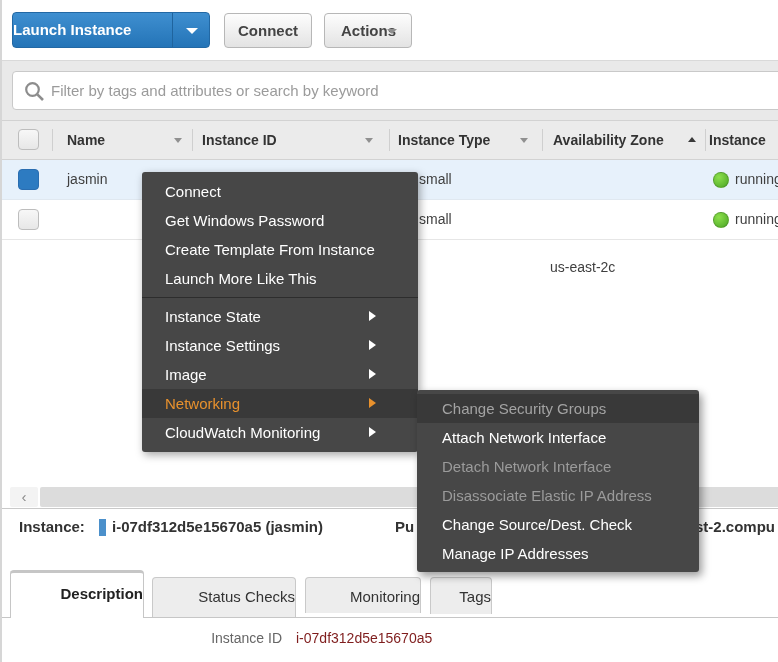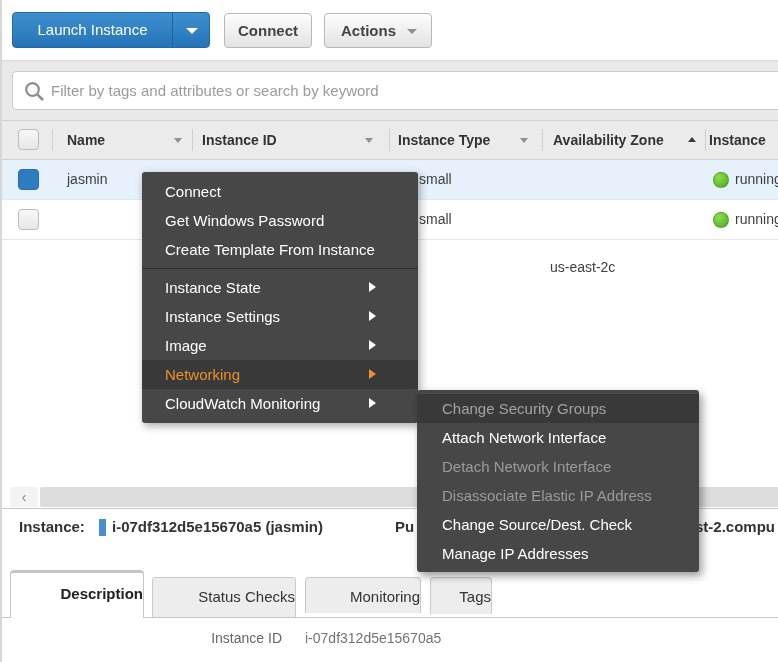--- a/index.html
+++ b/index.html
@@ -8,31 +8,31 @@
     position:relative; width:778px; height:662px; overflow:hidden;
     background:#fff; border-left:2px solid #d6d6d6;
     font-family:"Liberation Sans", "DejaVu Sans", sans-serif; color:#333;
   }
 
   
   .btn-split { position:absolute; left:10px; top:12px; width:198px; height:36px;
     background:linear-gradient(180deg,#3f8fd0,#2474b7); border:1px solid #2268a4;
     border-radius:4px; cursor:pointer; }
   .btn-split-label { position:absolute; left:0; top:0; width:159px; height:34px;
-    line-height:34px; text-align:center; color:#fff; font-weight:normal; font-size:15px; }
+    line-height:34px; color:#fff; font-weight:bold; font-size:15px; }
   .btn-split-caret { position:absolute; left:159px; top:0; width:37px; height:34px;
     border-left:1px solid #1f649e; }
   .tri { display:inline-block; width:0; height:0; }
   .tri-down-white { position:absolute; left:13px; top:15px;
     border-left:6px solid transparent; border-right:6px solid transparent; border-top:6px solid #fff; }
   .btn { position:absolute; height:35px; background:linear-gradient(180deg,#fdfdfd,#e3e3e3);
     border:1px solid #b7b7b7; border-radius:4px; font-weight:bold; font-size:15px; color:#444;
     font-family:inherit; cursor:pointer; }
   .btn-connect { left:222px; top:13px; width:88px; }
-  .btn-actions { left:322px; top:13px; width:108px; text-align:left; padding-left:16px; }
+  .btn-actions { left:322px; top:13px; width:88px; text-align:left; padding-left:16px; }
   .tri-down-gray { position:absolute; right:14px; top:15px;
     border-left:5px solid transparent; border-right:5px solid transparent; border-top:5px solid #8e8e8e; }
 
   
   .filter-panel { position:absolute; left:0; top:60px; width:778px; height:61px;
     background:#e9e9e9; border-top:1px solid #d9d9d9; border-bottom:1px solid #d2d2d2; }
   .search-box { position:absolute; left:10px; top:10px; width:770px; height:39px;
     background:#fff; border:1px solid #c9c9c9; border-radius:4px; }
   .search-icon { position:absolute; left:11px; top:9px; }
   .search-input { position:absolute; left:38px; top:1px; width:700px; height:35px;
@@ -85,21 +85,21 @@
     text-align:right; cursor:pointer; z-index:2; }
   .tab-active { left:8px; top:570px; width:134px; height:48px; background:#fff;
     border-top:3px solid #e8870f; border-color:#c6c6c6; font-weight:bold; color:#222; line-height:42px; }
   .tab-2 { left:150px; top:577px; width:144px; height:40px; line-height:38px; }
   .tab-3 { left:303px; top:577px; width:116px; height:36px; line-height:38px; }
   .tab-4 { left:428px; top:577px; width:62px; height:37px; line-height:38px; }
 
   
   .field-label { position:absolute; left:180px; top:630px; width:100px; text-align:right;
     font-size:14px; color:#666; }
-  .field-value { position:absolute; left:303px; top:630px; font-size:14px; color:#737373; }
+  .field-value { position:absolute; left:294px; top:630px; font-size:14px; color:#7f1d1d; }
 
   
   .ctx-menu { position:absolute; left:140px; top:172px; width:276px; z-index:10;
     background:#474747; border-radius:3px; padding:5px 0;
     box-shadow:2px 3px 8px rgba(0,0,0,0.35); }
   .ctx-item { position:relative; height:29px; line-height:29px; padding-left:23px;
     color:#fff; font-size:15px; white-space:nowrap; cursor:pointer; }
   .ctx-sep { height:1px; background:#2d2d2d; margin:4px 0; }
   .ctx-arrow { position:absolute; right:42px; top:9px; width:0; height:0;
     border-top:5px solid transparent; border-bottom:5px solid transparent; border-left:7px solid #fff; }
@@ -194,20 +194,21 @@
   <div class="tab tab-3">Monitoring</div>
   <div class="tab tab-4">Tags</div>
 
   <span class="field-label">Instance ID</span>
   <span class="field-value">i-07df312d5e15670a5</span>
 
   <div class="ctx-menu">
     <div class="ctx-item">Connect</div>
     <div class="ctx-item">Get Windows Password</div>
     <div class="ctx-item">Create Template From Instance</div>
+    <div class="ctx-item">Launch More Like This</div>
     <div class="ctx-sep"></div>
     <div class="ctx-item">
       <span>Instance State</span>
       <i class="ctx-arrow"></i>
     </div>
     <div class="ctx-item">
       <span>Instance Settings</span>
       <i class="ctx-arrow"></i>
     </div>
     <div class="ctx-item">

